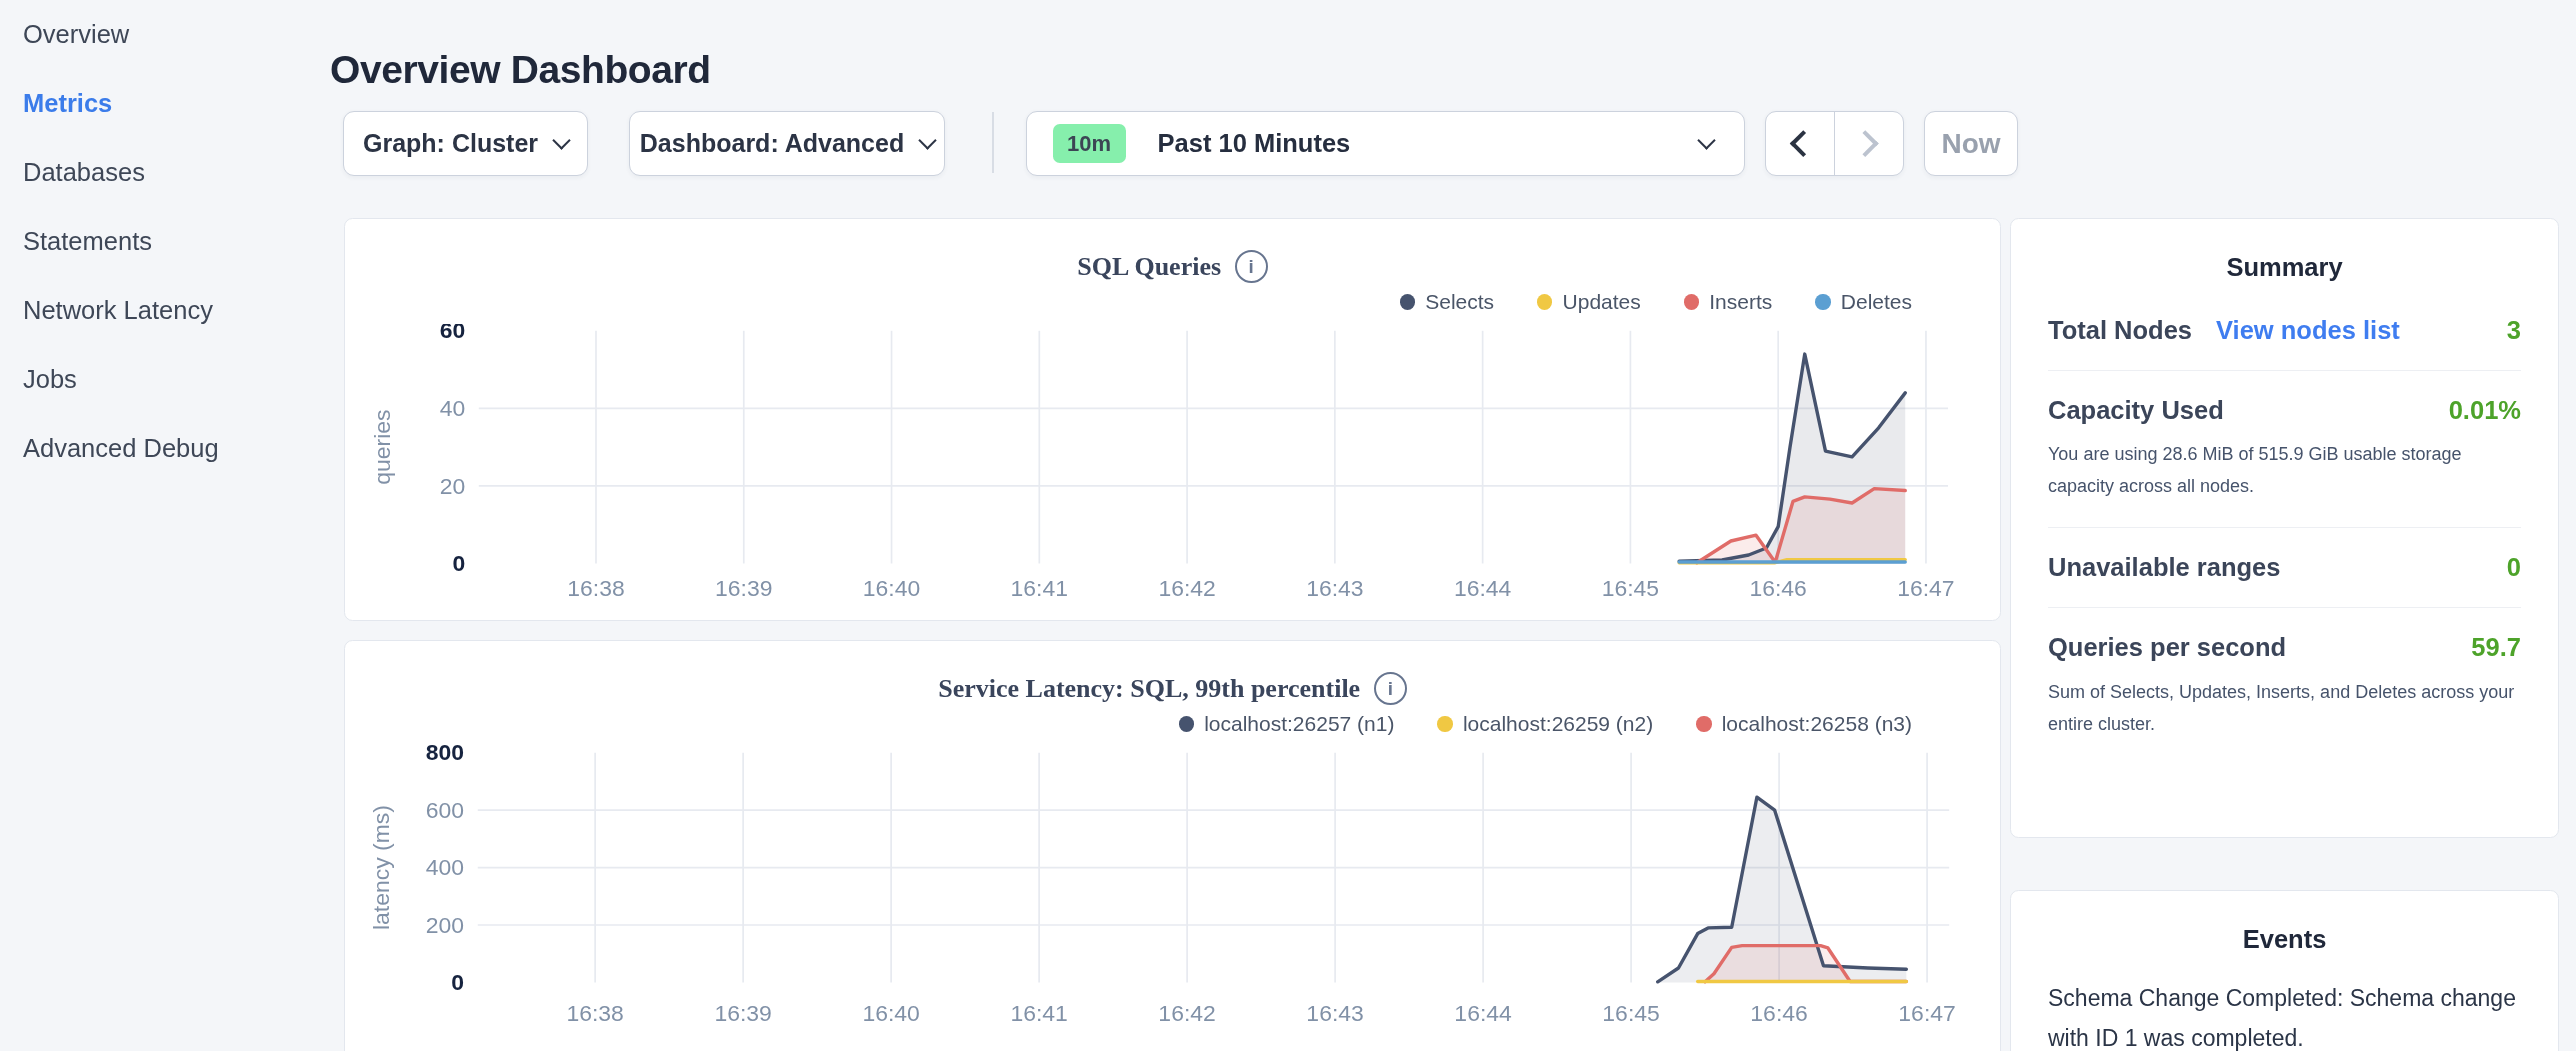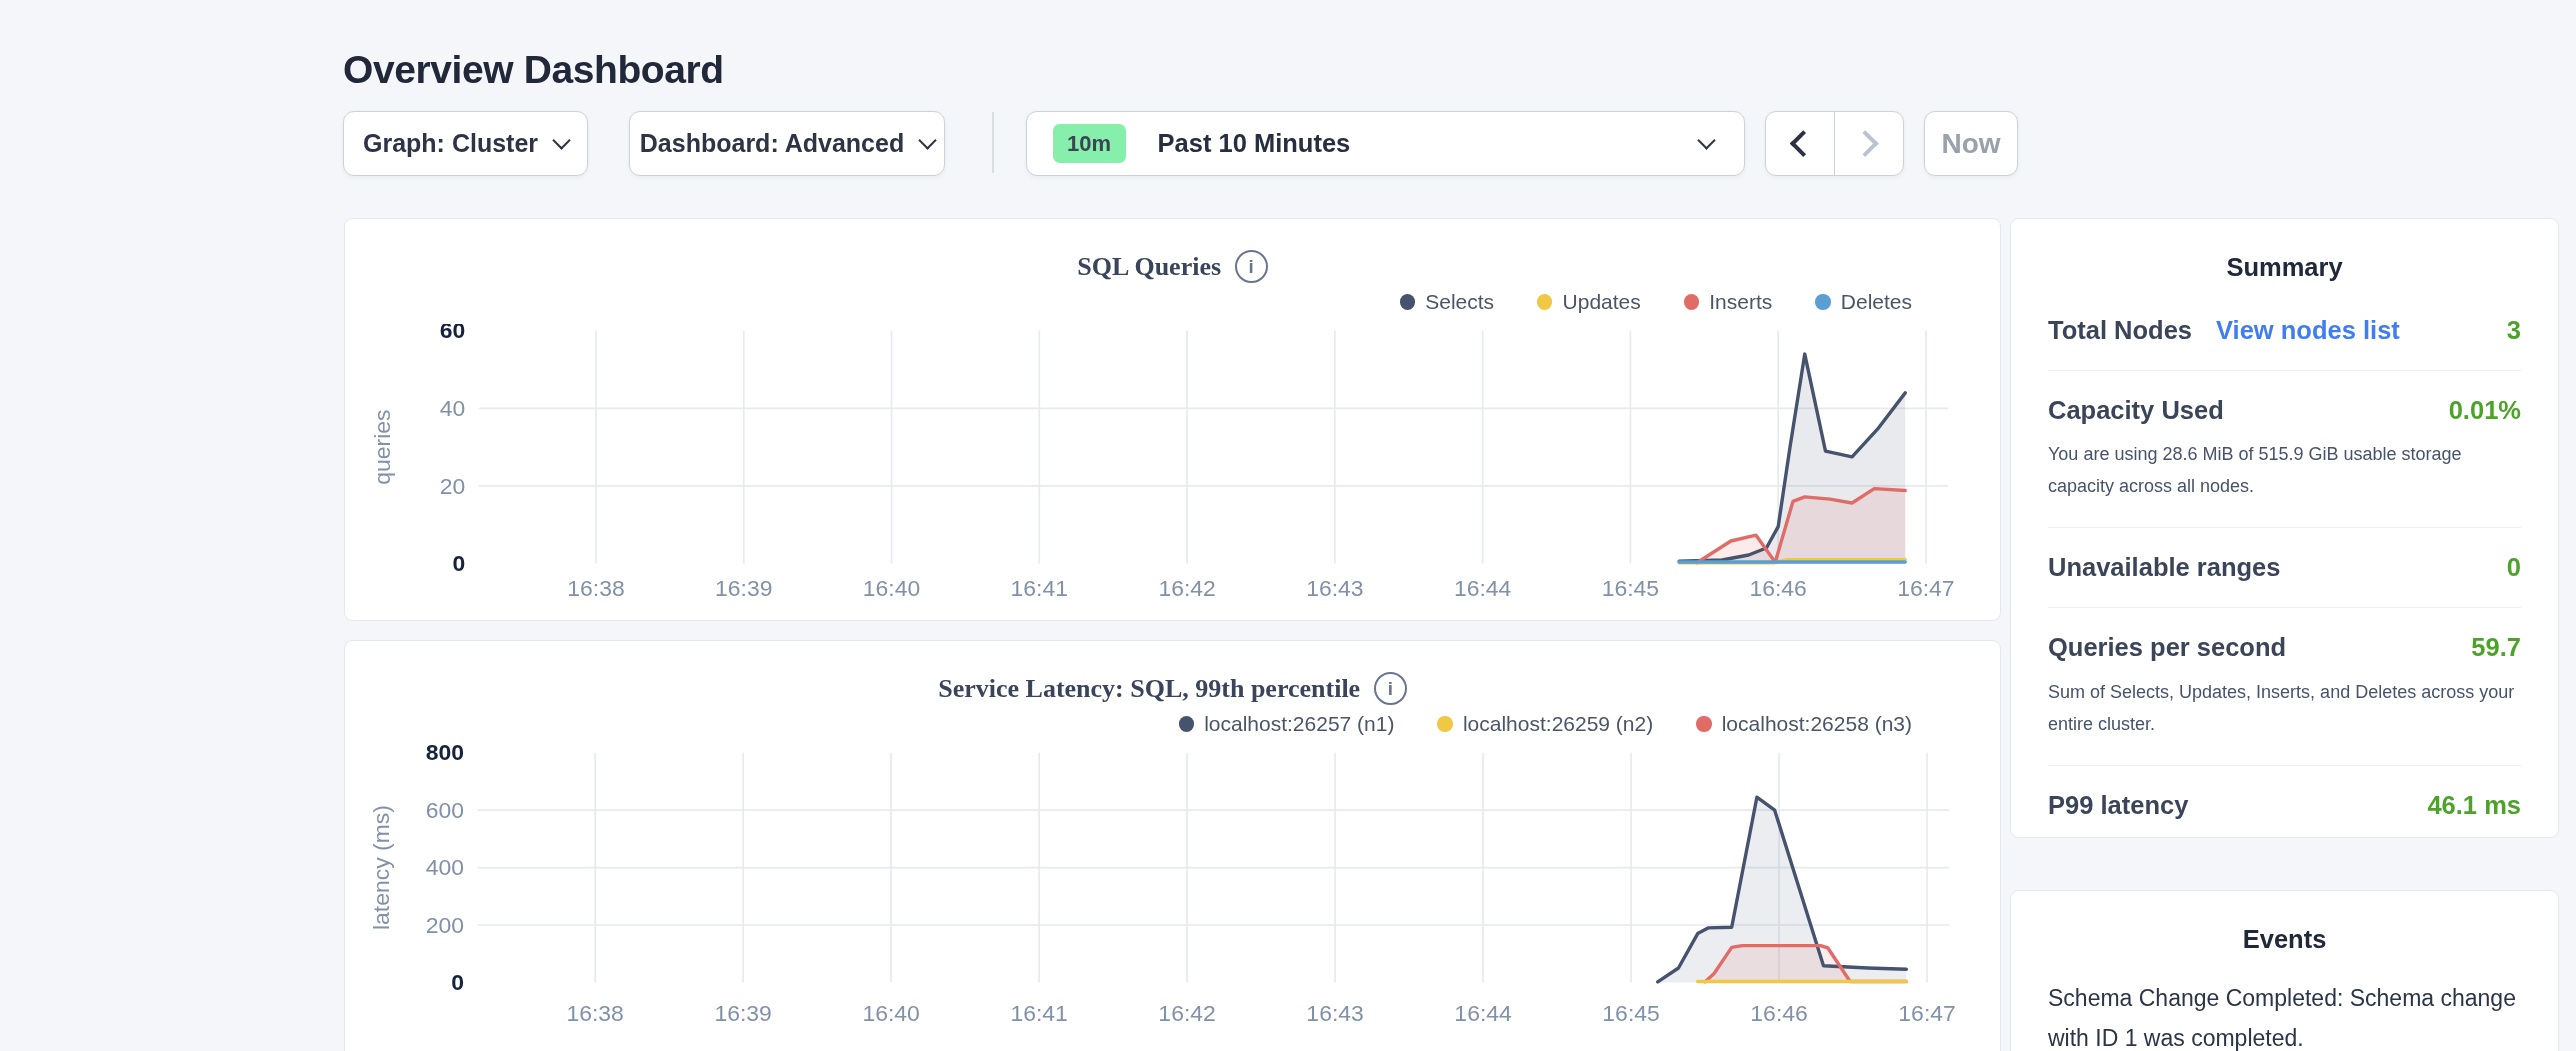--- a/index.html
+++ b/index.html
@@ -10,21 +10,21 @@
     color:#3c4354;
   }
   .page{position:relative;width:2576px;height:1051px;overflow:hidden;}
 
   
   .sidebar{position:absolute;left:0;top:0;width:340px;padding:20.4px 0 0 23px;box-sizing:border-box;}
   .nav-item{font-size:25.5px;font-weight:400;color:#3e4757;height:28px;margin-bottom:41px;cursor:pointer;white-space:nowrap;}
   .nav-item.active{color:#3b7cea;font-weight:700;}
 
   
-  .page-title{position:absolute;left:343px;top:22px;font-size:39px;font-weight:700;color:#20283a;letter-spacing:-0.4px;}
+  .page-title{position:absolute;left:330px;top:22px;font-size:39px;font-weight:700;color:#20283a;letter-spacing:-0.4px;}
 
   
   .ctl{position:absolute;top:111px;height:65px;box-sizing:border-box;background:#fff;
        border:1.7px solid #ccd2dd;border-radius:11px;display:flex;align-items:center;justify-content:center;
        box-shadow:0 1.7px 4.3px rgba(40,50,70,0.05);font-size:25px;font-weight:700;color:#2c3445;white-space:nowrap;cursor:pointer;}
   #ctl-graph{left:343px;width:245px;gap:17px;}
   #ctl-dash{left:629px;width:316px;gap:17px;}
   .chev{width:11px;height:11px;border-right:2.6px solid #2c3445;border-bottom:2.6px solid #2c3445;
         transform:rotate(45deg);margin-top:-6.8px;}
   .ctl-divider{position:absolute;left:992px;top:112px;width:1.7px;height:61px;background:#d8dde5;}
@@ -68,20 +68,29 @@
   .srow-desc{font-size:18px;color:#46536b;line-height:32px;margin-top:13.6px;}
 
   
   .event-text{font-size:23px;color:#2b3547;line-height:40px;margin-top:24px;}
 </style>
 </head>
 <body>
 
 <div class="page">
 
+  <nav class="sidebar">
+    <div class="nav-item">Overview</div>
+    <div class="nav-item active">Metrics</div>
+    <div class="nav-item">Databases</div>
+    <div class="nav-item">Statements</div>
+    <div class="nav-item">Network Latency</div>
+    <div class="nav-item">Jobs</div>
+    <div class="nav-item">Advanced Debug</div>
+  </nav>
 
   <h1 class="page-title">Overview Dashboard</h1>
 
   <div class="ctl" id="ctl-graph">
     <span>Graph: Cluster</span>
     <span class="chev"></span>
   </div>
   <div class="ctl" id="ctl-dash">
     <span>Dashboard: Advanced</span>
     <span class="chev"></span>
@@ -246,26 +255,20 @@
     </div>
 
     <div class="srow">
       <div class="srow-line">
         <span class="srow-label">Queries per second</span>
         <span class="srow-value">59.7</span>
       </div>
       <div class="srow-desc">Sum of Selects, Updates, Inserts, and Deletes across your entire cluster.</div>
     </div>
 
-    <div class="srow">
-      <div class="srow-line">
-        <span class="srow-label">P99 latency</span>
-        <span class="srow-value">46.1 ms</span>
-      </div>
-    </div>
   </div>
 
   <div class="card" id="events-card">
     <div class="panel-title">Events</div>
     <div class="event-text">Schema Change Completed: Schema change with ID 1 was completed.</div>
 
   </div>
 
 </div>
 

